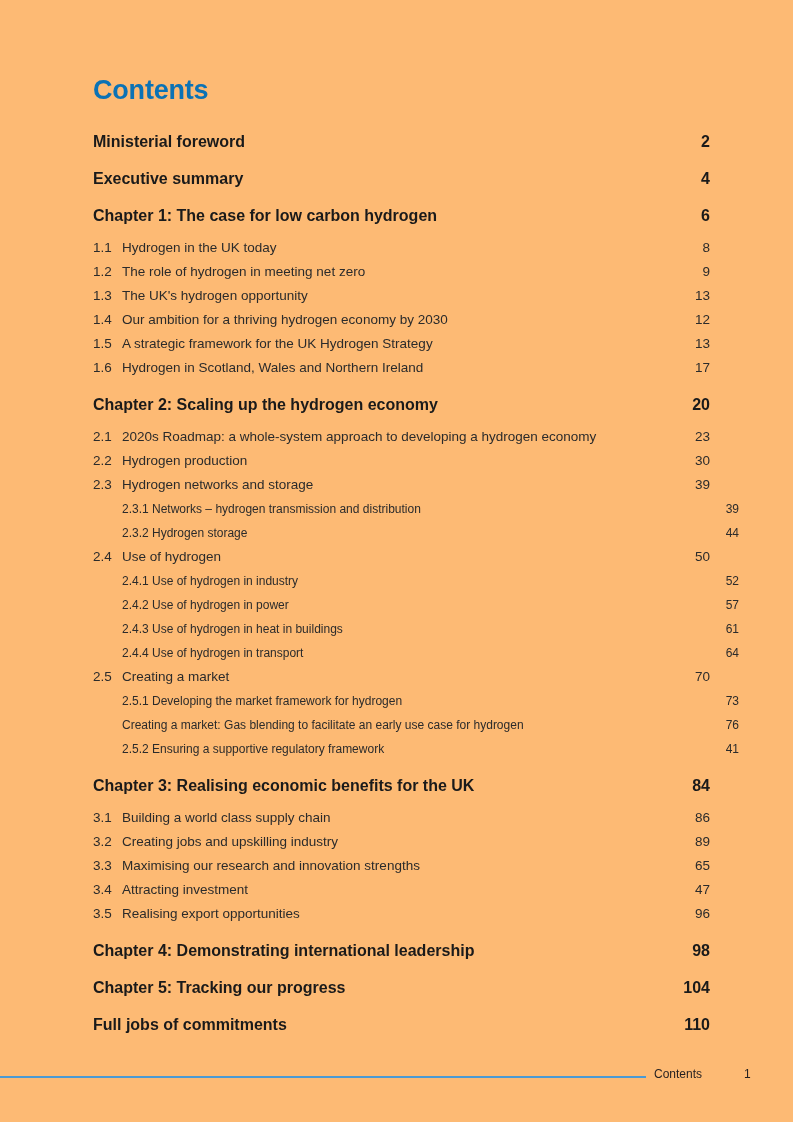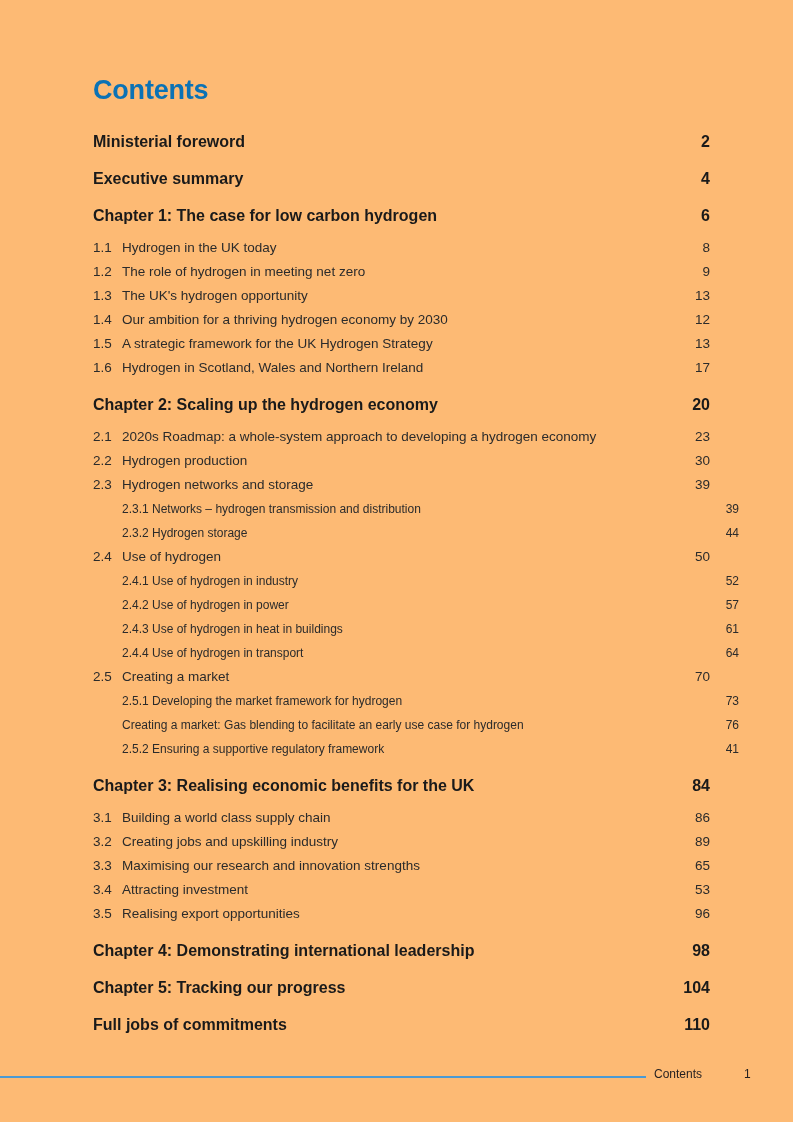--- a/index.html
+++ b/index.html
@@ -242,21 +242,21 @@
       <div class="toc-row lvl-1">
         <span class="label"><span class="num">3.2</span>Creating jobs and upskilling industry</span>
         <span class="pagenum">89</span>
       </div>
       <div class="toc-row lvl-1">
         <span class="label"><span class="num">3.3</span>Maximising our research and innovation strengths</span>
         <span class="pagenum">65</span>
       </div>
       <div class="toc-row lvl-1">
         <span class="label"><span class="num">3.4</span>Attracting investment</span>
-        <span class="pagenum">53</span>
+        <span class="pagenum">47</span>
       </div>
       <div class="toc-row lvl-1">
         <span class="label"><span class="num">3.5</span>Realising export opportunities</span>
         <span class="pagenum">96</span>
       </div>
       <div class="toc-row lvl-0 gap-lg">
         <span class="label">Chapter 4: Demonstrating international leadership</span>
         <span class="pagenum">98</span>
       </div>
       <div class="toc-row lvl-0 gap-lg">

